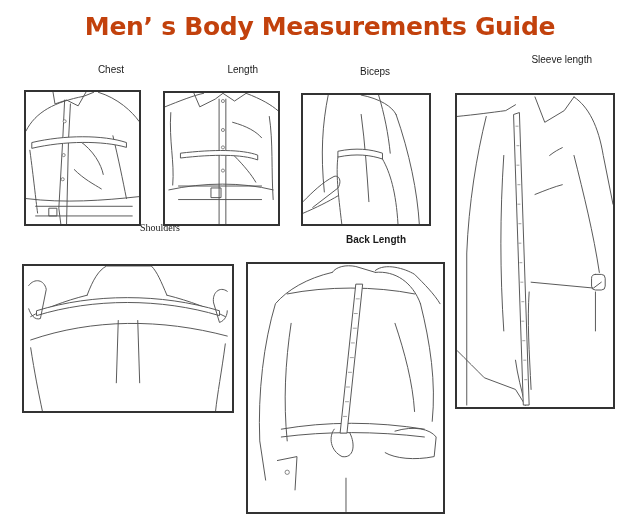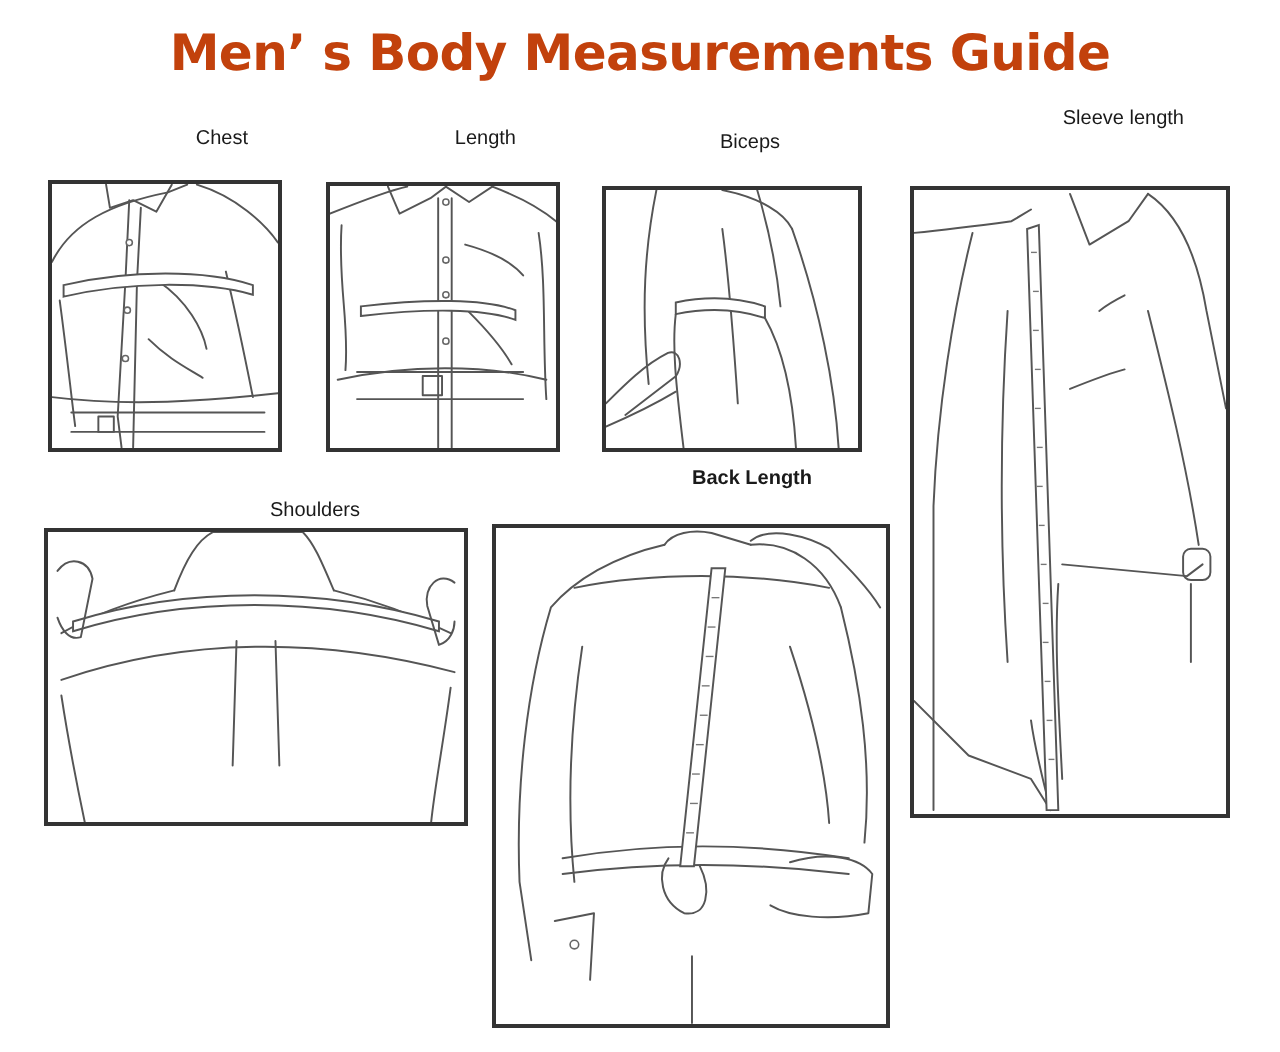--- a/index.html
+++ b/index.html
@@ -15,21 +15,21 @@
   </style>
 </head>
 <body>
 
 <div class="title">Men’ s Body Measurements Guide</div>
 
 <div class="label" style="left:44px; top:64px; width:80px;">Chest</div>
 <div class="label" style="left:178px; top:64px; width:80px;">Length</div>
 <div class="label" style="left:310px; top:66px; width:80px;">Biceps</div>
 <div class="label" style="left:472px; top:54px; width:120px;">Sleeve length</div>
-<div class="label" style="left:80px; top:250px; width:100px;">Shoulders</div>
+<div class="label" style="left:80px; top:222px; width:100px;font-family:Liberation Serif, serif;">Shoulders</div>
 <div class="label" style="left:296px; top:234px; width:110px;font-weight:bold;">Back Length</div>
 
 <div class="panel" style="left:24px; top:90px; width:117px; height:136px;">
   <svg viewBox="0 0 117 136">
     <path class="ln" d="M0,40 C10,20 30,10 60,4 L70,0"></path>
     <path class="ln" d="M28,0 L30,12 L42,8 L54,14 L62,0"></path>
     <path class="ln" d="M40,8 L38,50 L34,120 L36,136"></path>
     <path class="ln" d="M46,12 L44,50 L42,136"></path>
     <path class="ln" d="M75,0 C95,6 110,20 117,30"></path>
     <path class="ln" d="M4,60 C8,90 10,110 12,125"></path>

